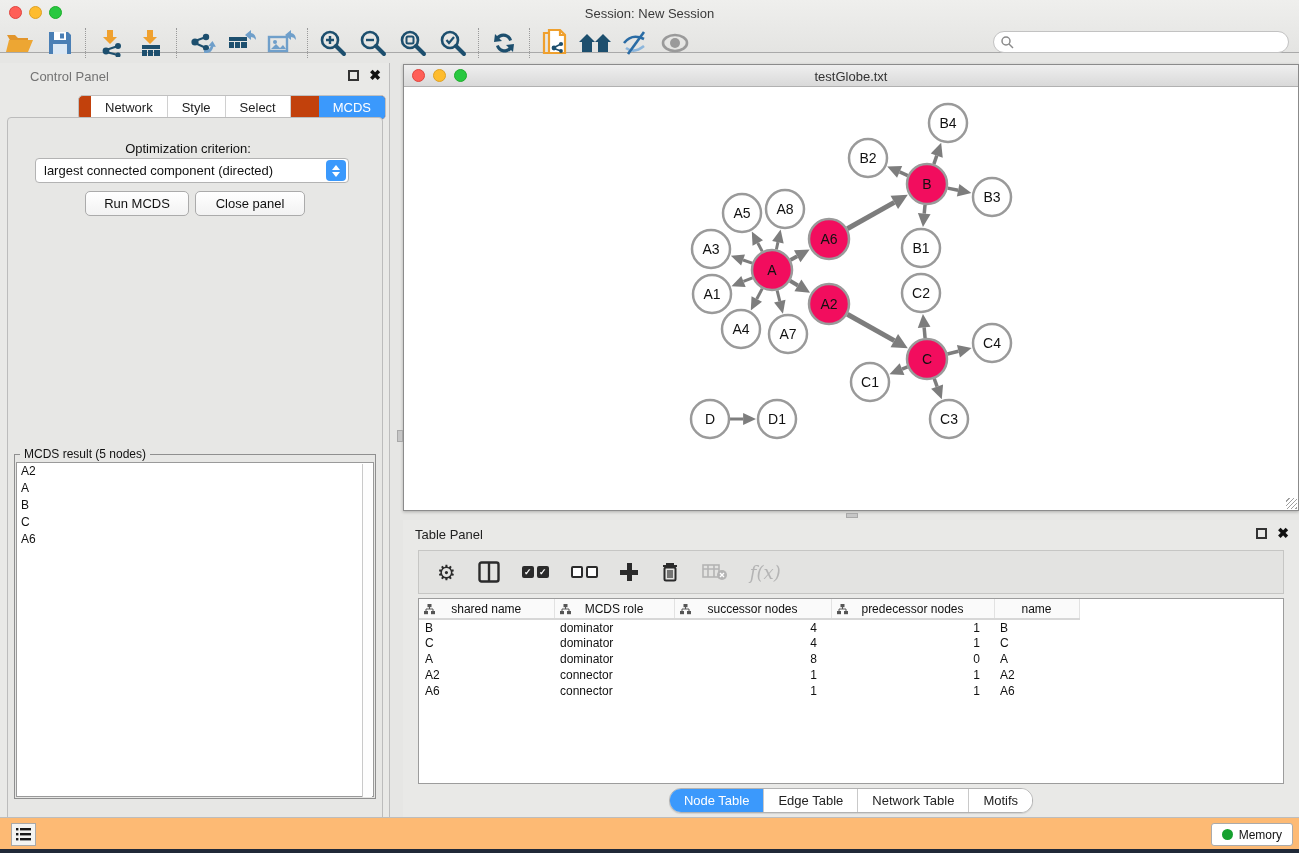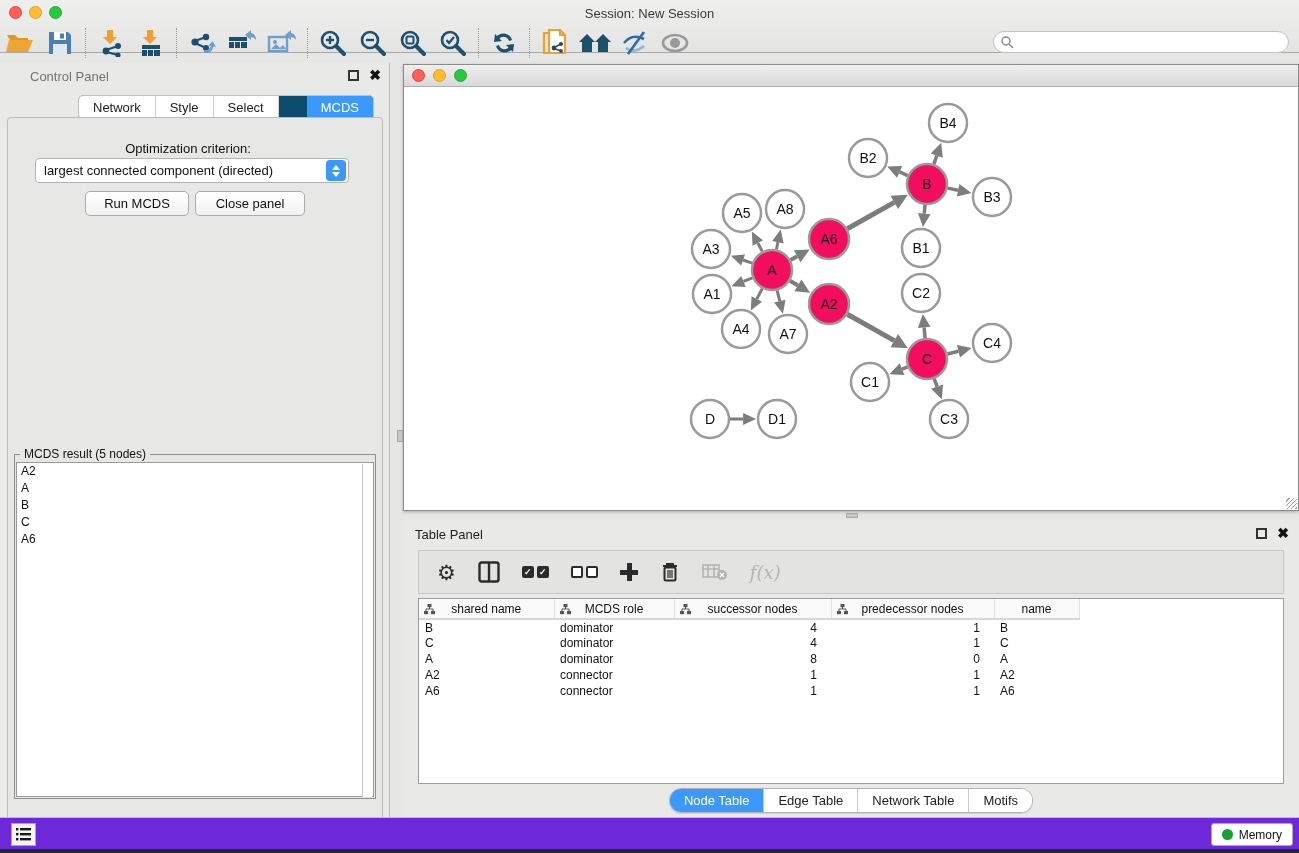--- a/index.html
+++ b/index.html
@@ -26,21 +26,21 @@
   #toolbar-search { position:absolute; right:10px; top:31px; width:296px; height:22px;
     background:#fff; border:1px solid #c2c2c2; border-radius:11px; display:flex; align-items:center; padding-left:6px; }
   #toolbar-search input { border:none; outline:none; flex:1; font-size:12px; background:transparent; height:18px; }
 
   
   #control-panel { left:0; top:63px; width:390px; height:754px; background:#e9e9e7; border-right:1px solid #bdbdbd; }
   #cp-title { left:10px; top:6px; font-size:13px; color:#737373;margin-left:20px; }
   .panel-float { width:11px; height:11px; border:2px solid #333; display:inline-block; }
   .panel-close { font-size:14px; font-weight:bold; color:#111; line-height:11px; }
   #cp-icons { right:8px; top:7px; display:flex; gap:10px; align-items:center; }
-  #cp-tabs { left:78px; top:32px; display:flex; border:1px solid #c0c0c0; border-radius:5px; overflow:hidden; background:#0c4a6e; }
+  #cp-tabs { left:78px; top:32px; display:flex; border:1px solid #c0c0c0; border-radius:5px; overflow:hidden; background:#c2410c;padding-left:12px; }
   .cp-tab { padding:4px 14px; font-size:13px; color:#222; background:#fff; border-right:1px solid #d0d0d0; cursor:default; }
   .cp-tab.active { background:#3b99fc; color:#fff; border-right:none;margin-left:28px; }
   #cp-body { left:7px; top:54px; width:376px; height:746px; border:1px solid #bcbcbc; border-radius:4px; background:#e7e7e5; }
   #opt-label { left:0; top:78px; width:376px; text-align:center; font-size:13px; color:#111; }
   #criterion-select { left:35px; top:95px; width:314px; height:25px; background:#fff; border:1px solid #b3b3b3;
      border-radius:4px; display:flex; align-items:center; }
   #criterion-select .sel-text { flex:1; font-size:13px; padding-left:8px; color:#111; }
   .sel-cap { width:20px; height:21px; margin-right:2px; border-radius:4px; background:#3b99fc;
      display:flex; flex-direction:column; align-items:center; justify-content:center; gap:2px; }
   .chev-up { width:0; height:0; border-left:4px solid transparent; border-right:4px solid transparent; border-bottom:5px solid #fff; }
@@ -90,21 +90,21 @@
   thead th .hier { position:absolute; left:5px; top:5px; }
   tbody td { font-size:12px; color:#111; height:16px; padding:0 6px; white-space:nowrap; }
   td.num { text-align:right; padding-right:14px; }
   #tp-tabs { left:0; top:268px; width:100%; display:flex; justify-content:center; }
   .seg-wrap { display:flex; border:1px solid #b2b2b2; border-radius:12px; overflow:hidden; background:#fff; box-shadow:0 1px 1px rgba(0,0,0,.1); }
   .seg { padding:4px 14px; font-size:13px; color:#222; border-right:1px solid #c9c9c9; background:#fff; }
   .seg:last-child { border-right:none; }
   .seg.active { background:#3b99fc; color:#fff; }
 
   
-  #status-bar { left:0; top:817px; width:1299px; height:32px; background:#6d28d9; border-top:1px solid #bdbdbd; }
+  #status-bar { left:0; top:817px; width:1299px; height:32px; background:#fdba74; border-top:1px solid #bdbdbd; }
   #list-btn { left:11px; top:5px; width:25px; height:23px; background:#f4f4f2; border:1px solid #a9a9a9; display:flex; align-items:center; justify-content:center; }
   #memory-btn { right:6px; top:5px; height:23px; background:#fff; border:1px solid #ababab; border-radius:3px;
      display:flex; align-items:center; gap:6px; padding:0 10px; font-size:12px; color:#111; }
   .green-dot { width:11px; height:11px; border-radius:50%; background:#15a02f; }
   #bottom-strip { left:0; top:849px; width:1299px; height:4px; background:#202938; }
 
   svg text { font-family:"Liberation Sans", sans-serif; }
 </style>
 </head>
 <body>
@@ -303,20 +303,21 @@
   </div>
 </div>
 
 <div id="net-window" class="abs">
   <div id="net-titlebar" class="abs">
     <div id="net-lights" class="abs">
       <span class="traffic tl-red"></span>
       <span class="traffic tl-yellow"></span>
       <span class="traffic tl-green"></span>
     </div>
+    <div id="net-title" class="abs">testGlobe.txt</div>
   </div>
   <svg id="graph-svg" class="abs" width="894" height="423" viewBox="0 0 894 423">
       <g>
         <line x1="358.21932491051496" y1="164.41671732997838" x2="353.78880407302586" y2="155.99872773874918" stroke="#7d7d7d" stroke-width="3"></line>
         <polygon points="347.78067508948504,144.58328267002162 359.0098215850796,153.25082378503672 348.56778656097214,158.74663169246165" fill="#7d7d7d"></polygon>
       </g>
       <g>
         <line x1="372.37711388519995" y1="162.46123484636942" x2="373.93408758532007" y2="155.15543517657508" stroke="#7d7d7d" stroke-width="3"></line>
         <polygon points="376.62288611480005,142.53876515363058 379.70450255705435,156.38519574432175 368.1636726135858,153.92567460882842" fill="#7d7d7d"></polygon>
       </g>

